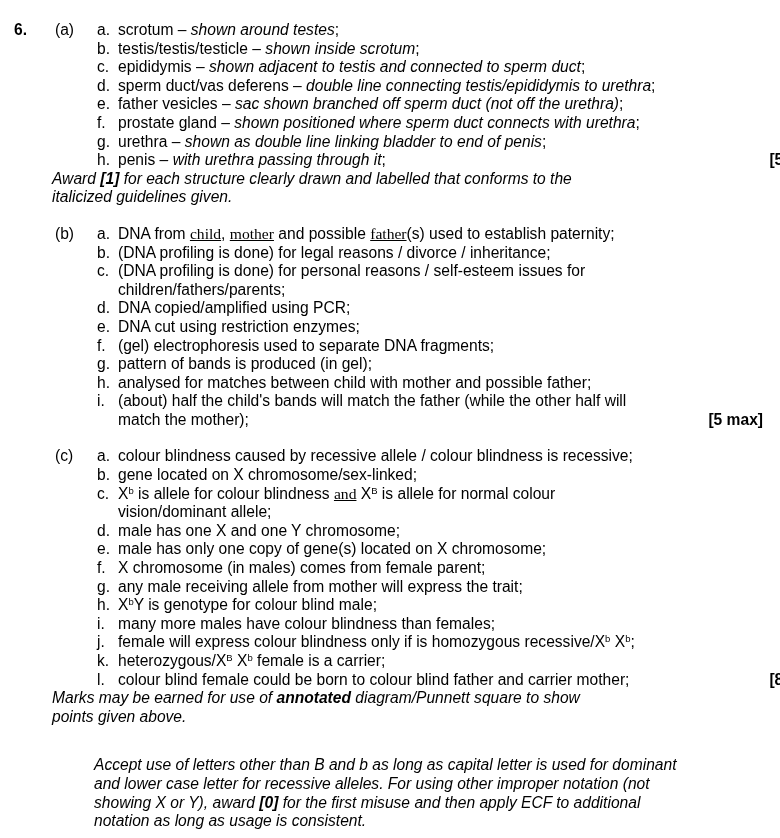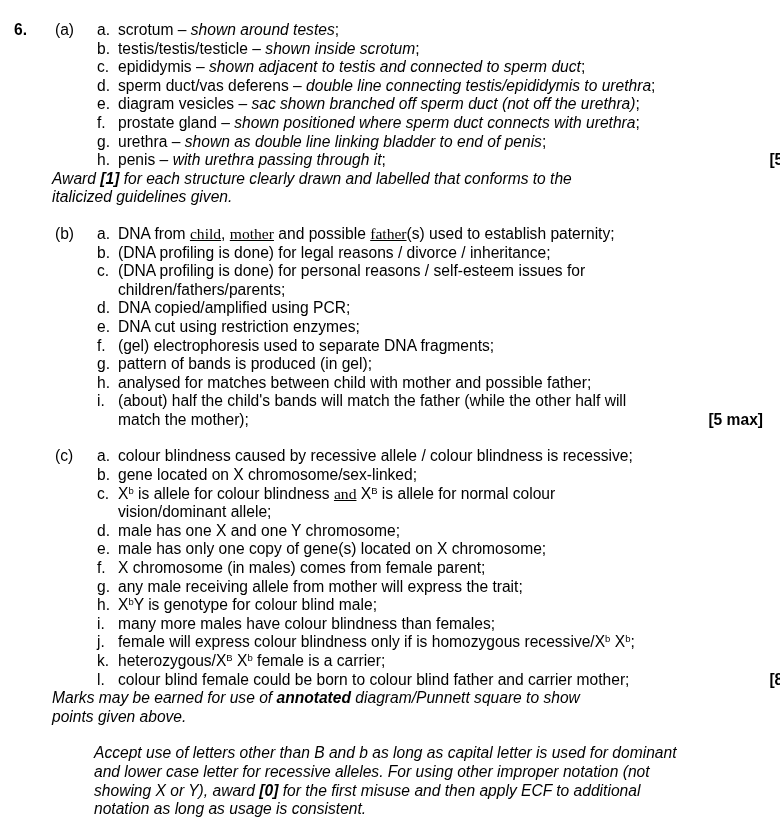--- a/index.html
+++ b/index.html
@@ -14,37 +14,37 @@
   .items { margin: 0 0 0 97px; padding: 0; list-style: none; width: 580px; }
   .item { position: relative; padding-left: 21px; line-height: 18.6px; }
   .item .letter { position: absolute; left: 0; top: 0; }
   .note { margin-left: 52px; line-height: 18.6px; font-style: italic; width: 560px; }
   .note b { font-style: italic; }
   .marks { position: absolute; right: 18px; font-weight: bold; line-height: 18.6px; }
   .u { text-decoration: underline; font-family: Liberation Serif, serif; }
   sup { font-size: 9.5px; vertical-align: 5px; line-height: 0; }
   .gap-b { margin-top: 18px; }
   .gap-c { margin-top: 18px; }
-  .accept { margin-left: 94px; margin-top: 18px; line-height: 18.6px; font-style: italic; width: 600px; }
+  .accept { margin-left: 94px; margin-top: 30px; line-height: 18.6px; font-style: italic; width: 600px; }
   .accept b { font-style: italic; }
 </style>
 </head>
 <body>
 
 <div class="page">
   <span class="qnum">6.</span>
 
   <div class="part">
     <span class="part-label">(a)</span>
     <ul class="items">
       <li class="item"><span class="letter">a.</span><span>scrotum – </span><i>shown around testes</i><span>;</span></li>
       <li class="item"><span class="letter">b.</span><span>testis/testis/testicle – </span><i>shown inside scrotum</i><span>;</span></li>
       <li class="item"><span class="letter">c.</span><span>epididymis – </span><i>shown adjacent to testis and connected to sperm duct</i><span>;</span></li>
       <li class="item"><span class="letter">d.</span><span>sperm duct/vas deferens – </span><i>double line connecting testis/epididymis to urethra</i><span>;</span></li>
-      <li class="item"><span class="letter">e.</span><span>diagram vesicles – </span><i>sac shown branched off sperm duct (not off the urethra)</i><span>;</span></li>
+      <li class="item"><span class="letter">e.</span><span>father vesicles – </span><i>sac shown branched off sperm duct (not off the urethra)</i><span>;</span></li>
       <li class="item"><span class="letter">f.</span><span>prostate gland – </span><i>shown positioned where sperm duct connects with urethra</i><span>;</span></li>
       <li class="item"><span class="letter">g.</span><span>urethra – </span><i>shown as double line linking bladder to end of penis</i><span>;</span></li>
       <li class="item"><span class="letter">h.</span><span>penis – </span><i>with urethra passing through it</i><span>;</span><span class="marks" style="right:-147px; top:0;">[5 max]</span></li>
     </ul>
     <div class="note"><span>Award </span><b>[1]</b><span> for each structure clearly drawn and labelled that conforms to the italicized guidelines given.</span></div>
   </div>
 
   <div class="part gap-b">
     <span class="part-label">(b)</span>
     <ul class="items">

